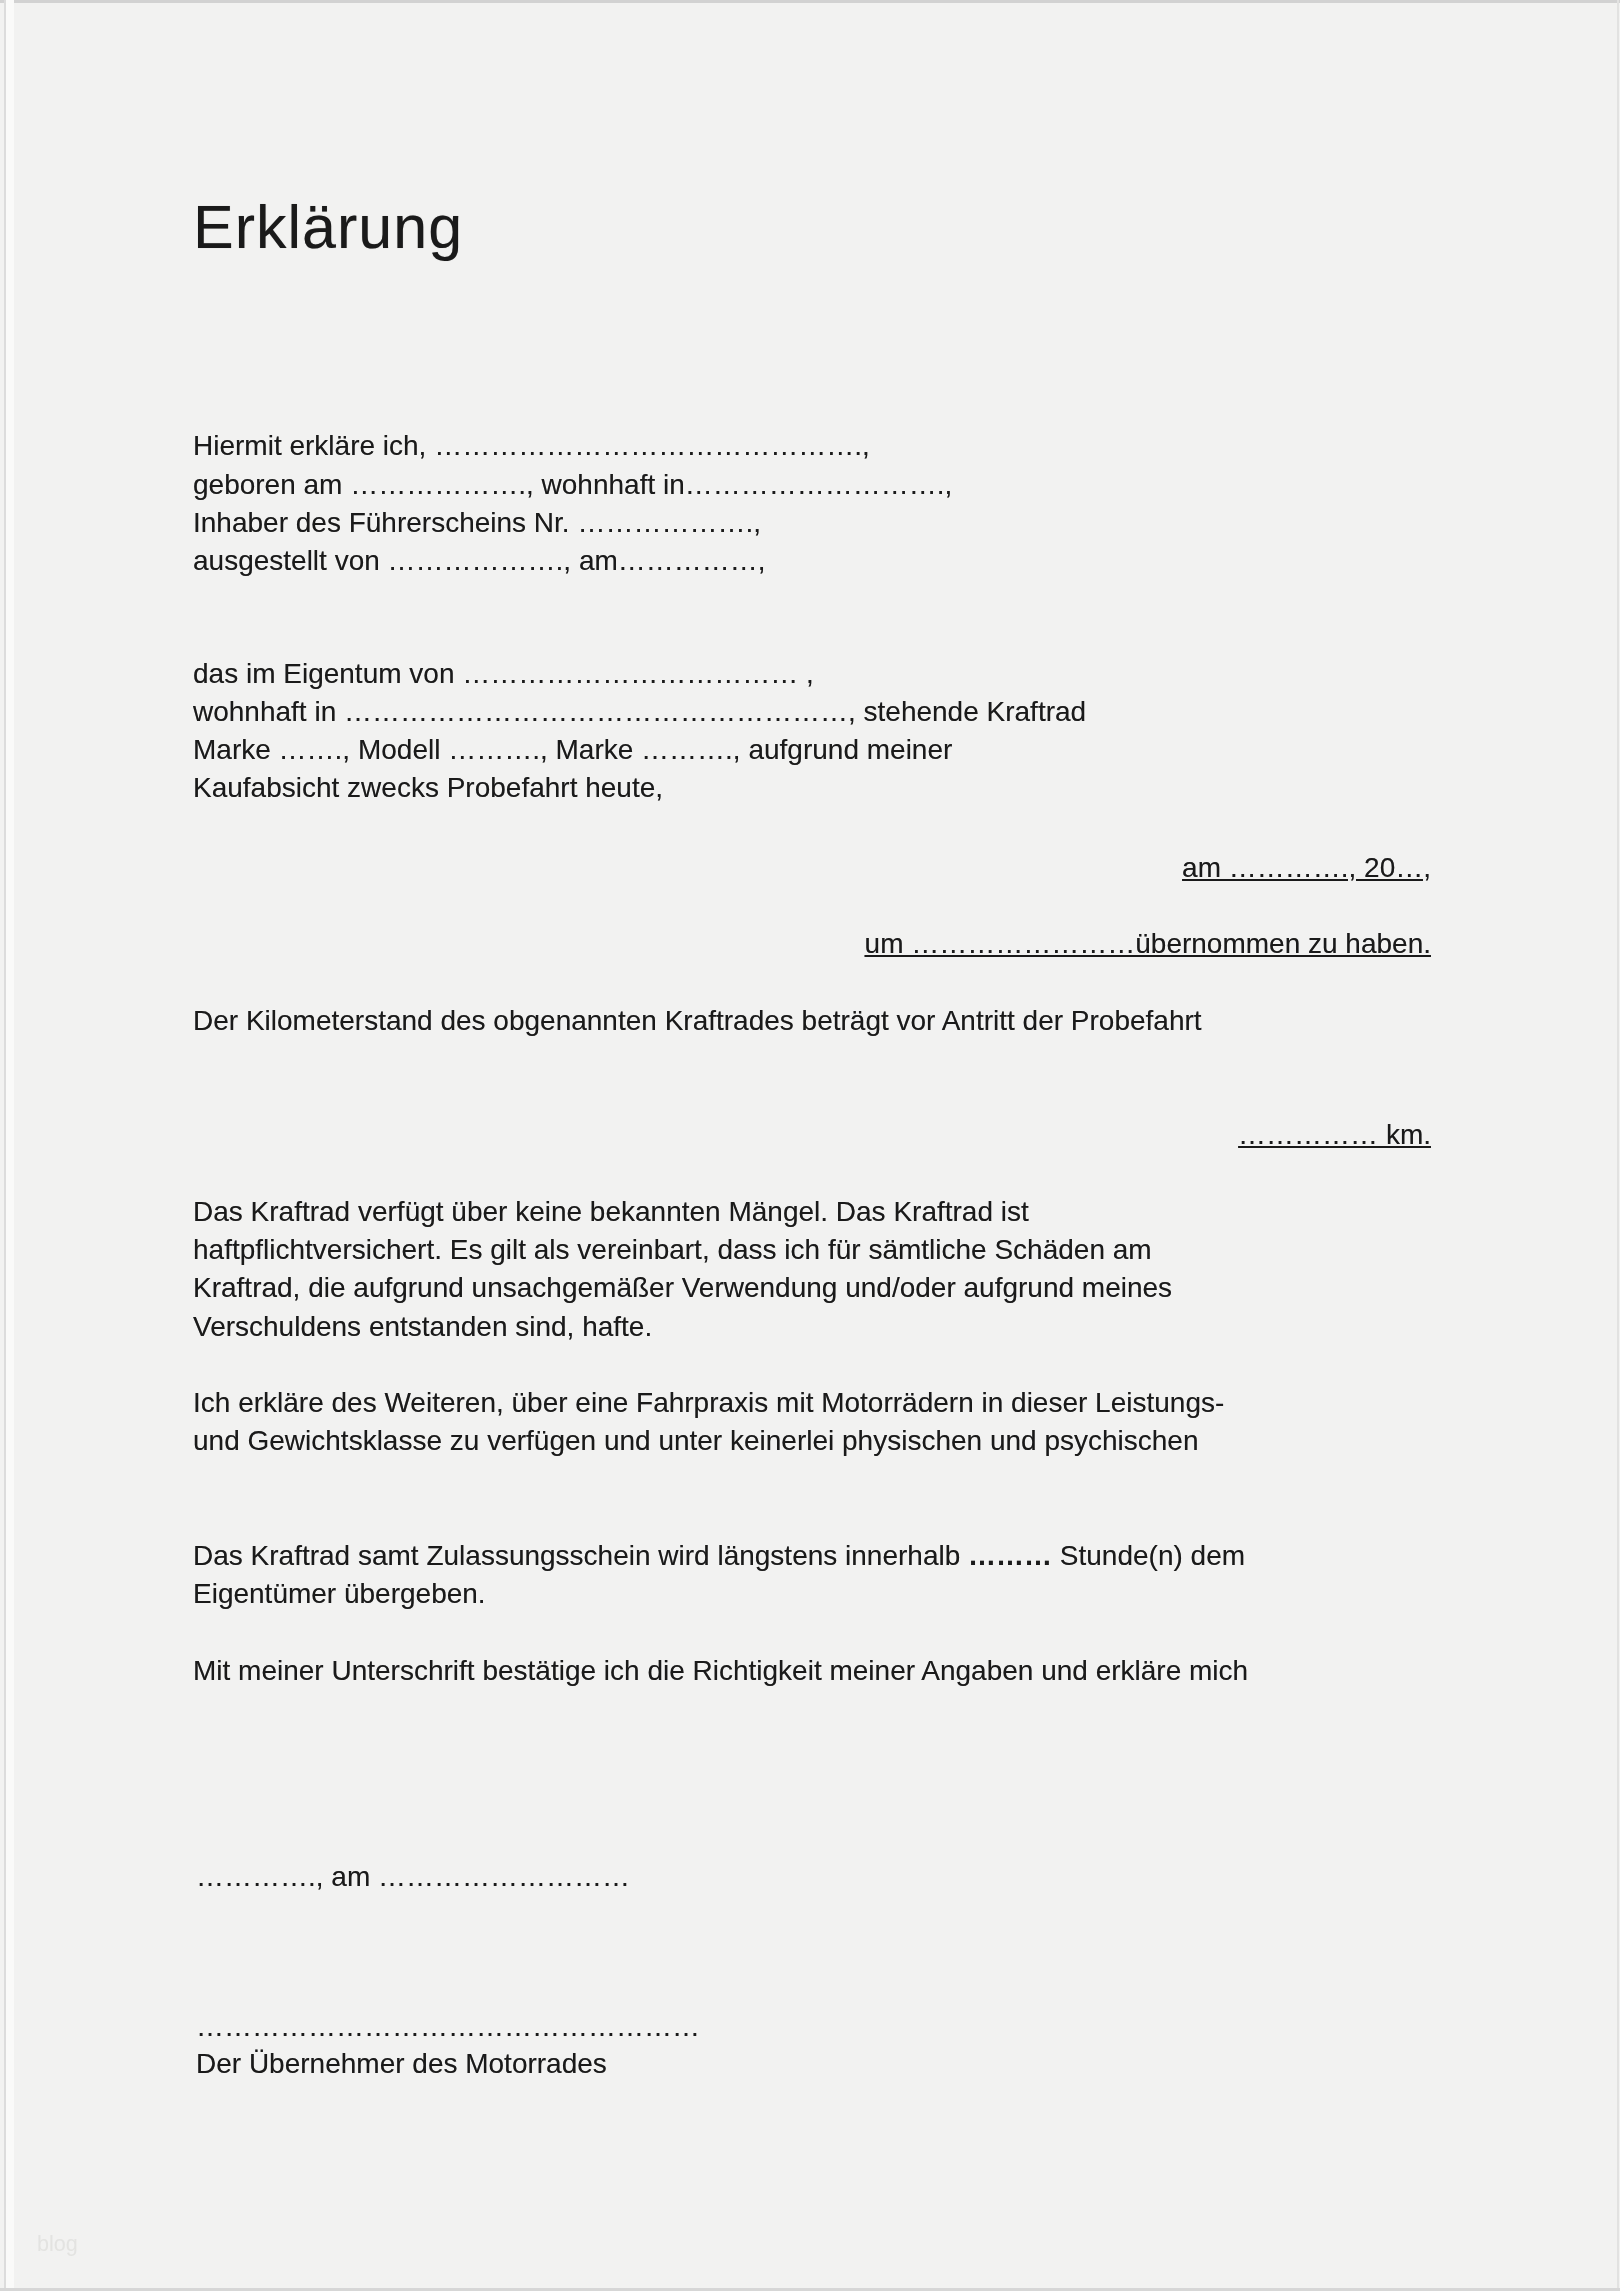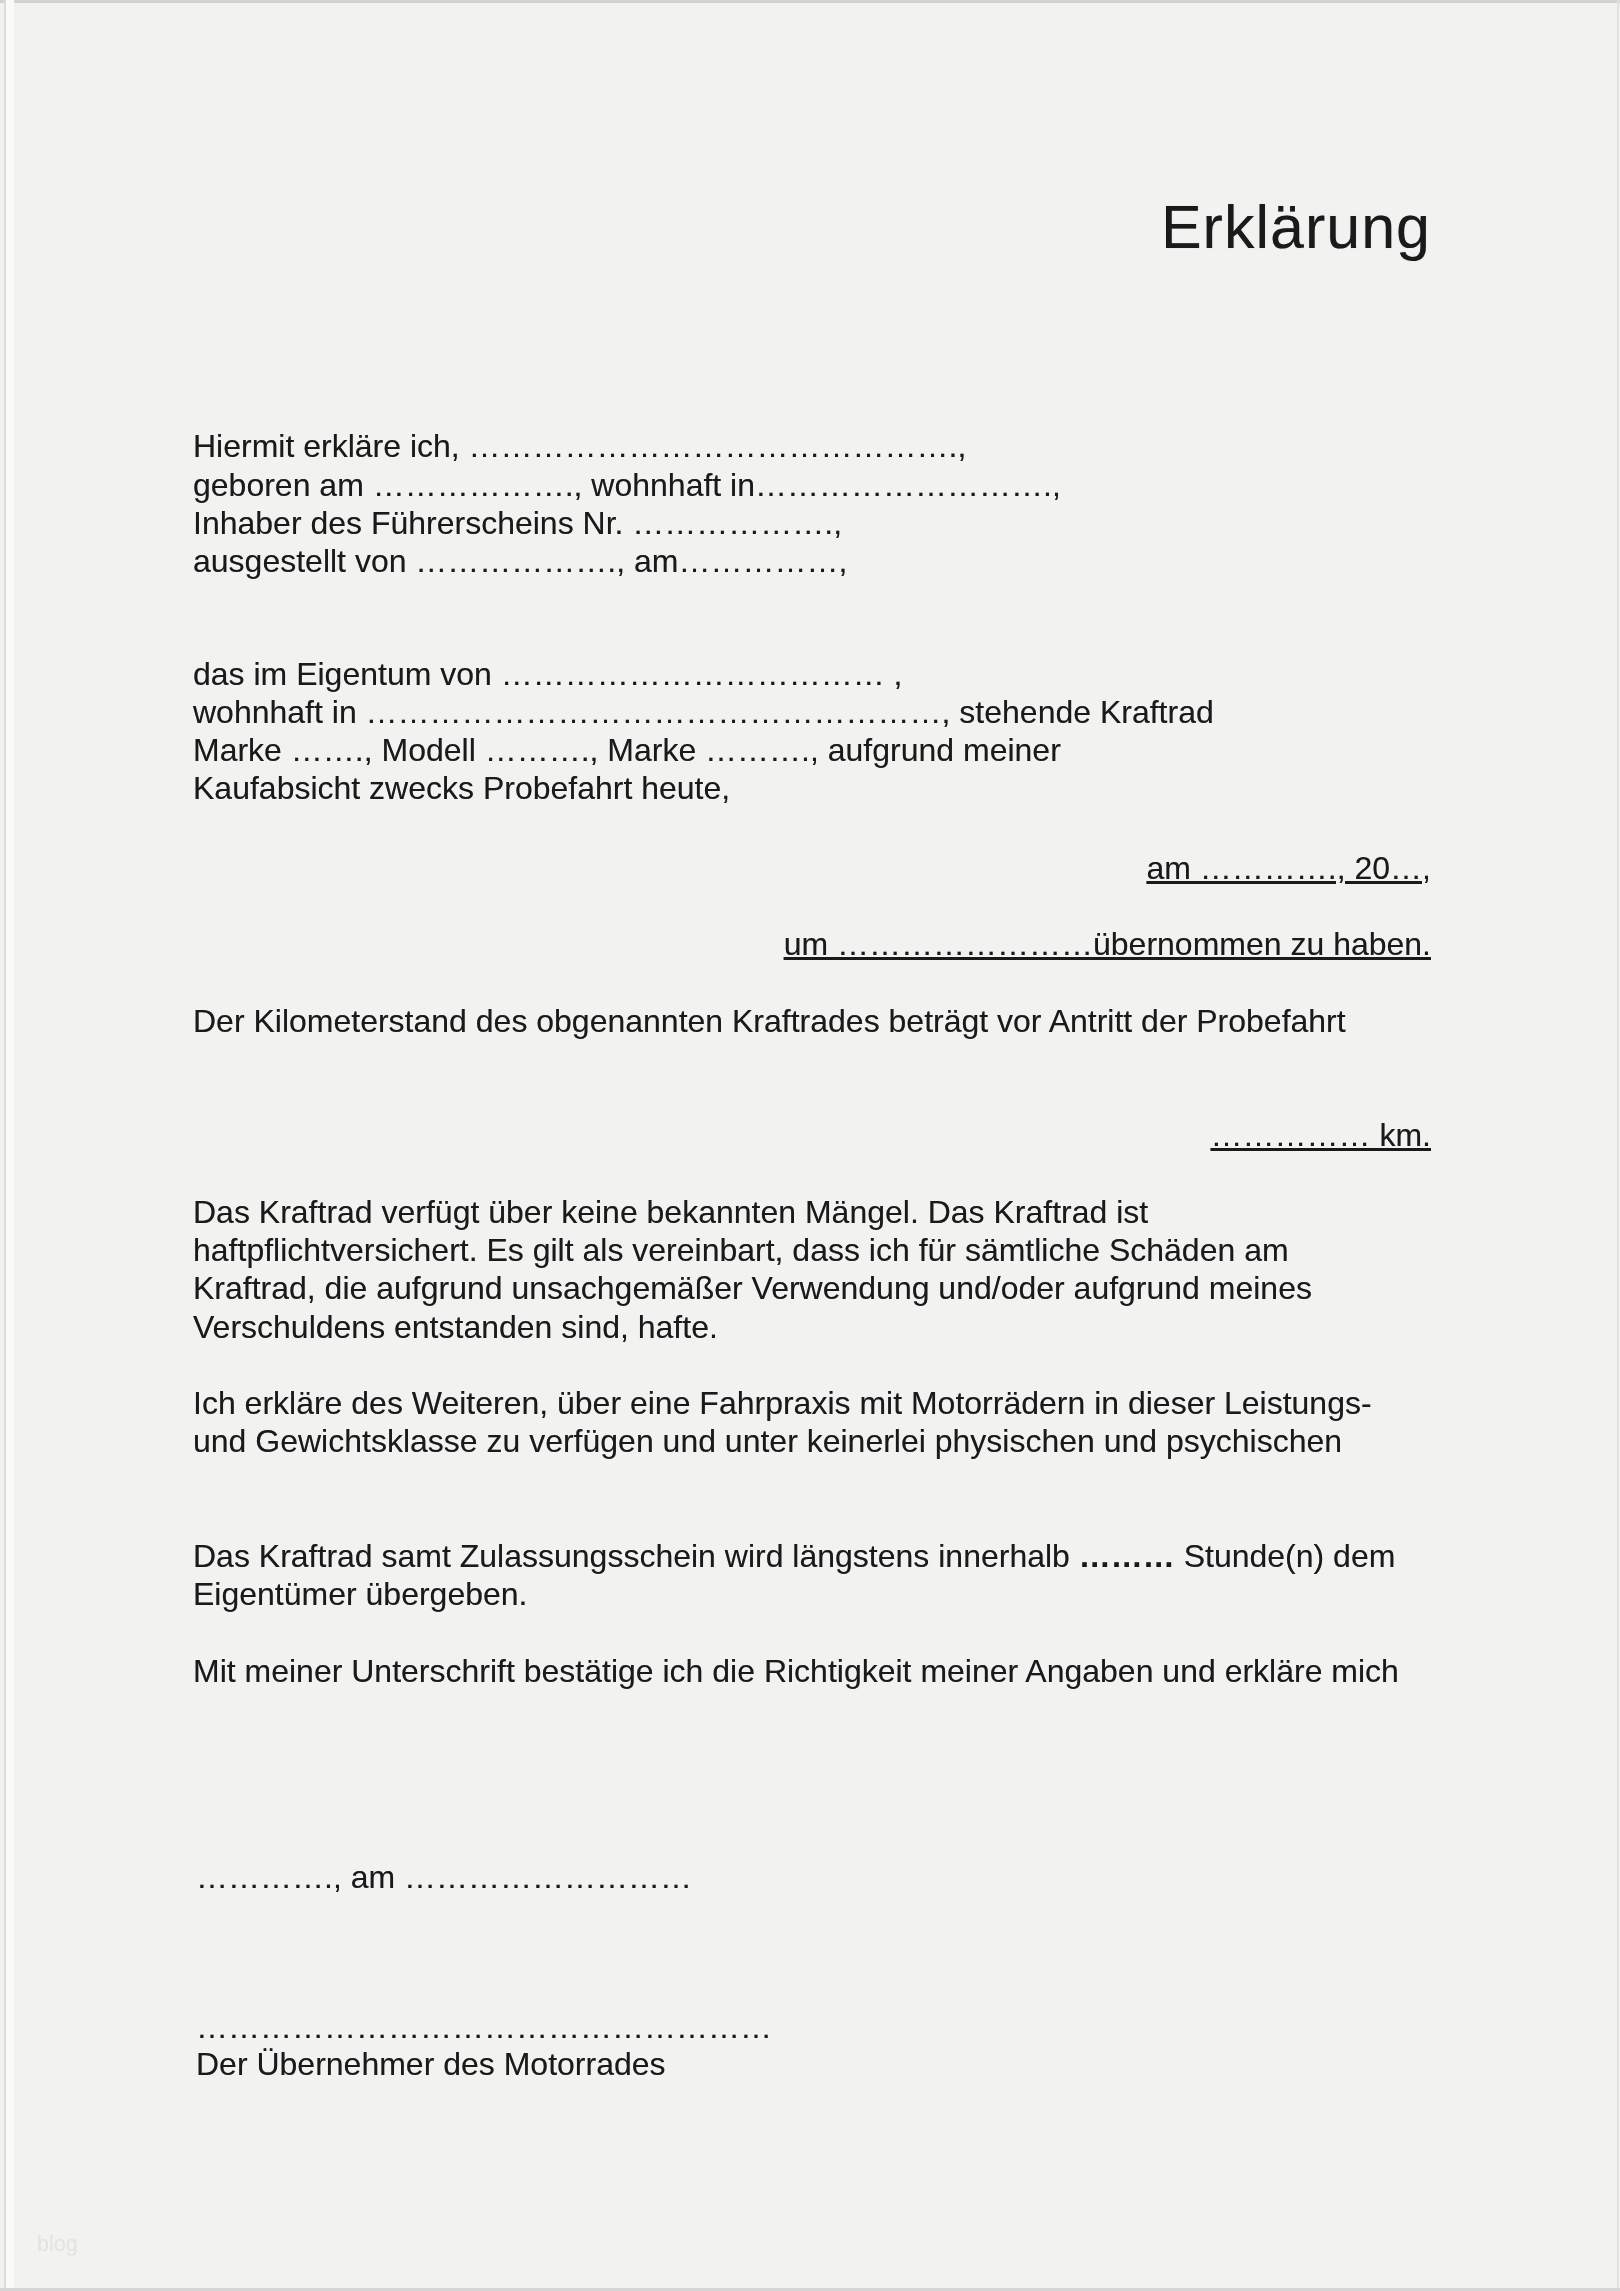--- a/index.html
+++ b/index.html
@@ -35,32 +35,32 @@
   }
   .edge-right-line {
     position: absolute; right: 1px; top: 0; width: 2px; height: 2292px;
     background: #e2e2e1;
   }
   .doc-title {
     position: absolute;
     left: 193px;
     top: 192px;
     width: 1238px;
-    text-align: right;
+    text-align: left;
     font-size: 61px;
     font-weight: 400;
     letter-spacing: 1px;
     white-space: nowrap;
     text-shadow: 0 0 0.7px rgba(0,0,0,0.45);
   }
   .tline {
     position: absolute;
     left: 193px;
     width: 1238px;
-    font-size: 32px;
+    font-size: 28px;
     line-height: 38px;
     white-space: nowrap;
     text-shadow: 0 0 0.6px rgba(0,0,0,0.4);
   }
   .center { text-align: right; text-decoration: underline; }
   .indent { left: 196px; }
   .bold-dots { font-weight: 700; }
   .watermark {
     position: absolute;
     left: 37px;

